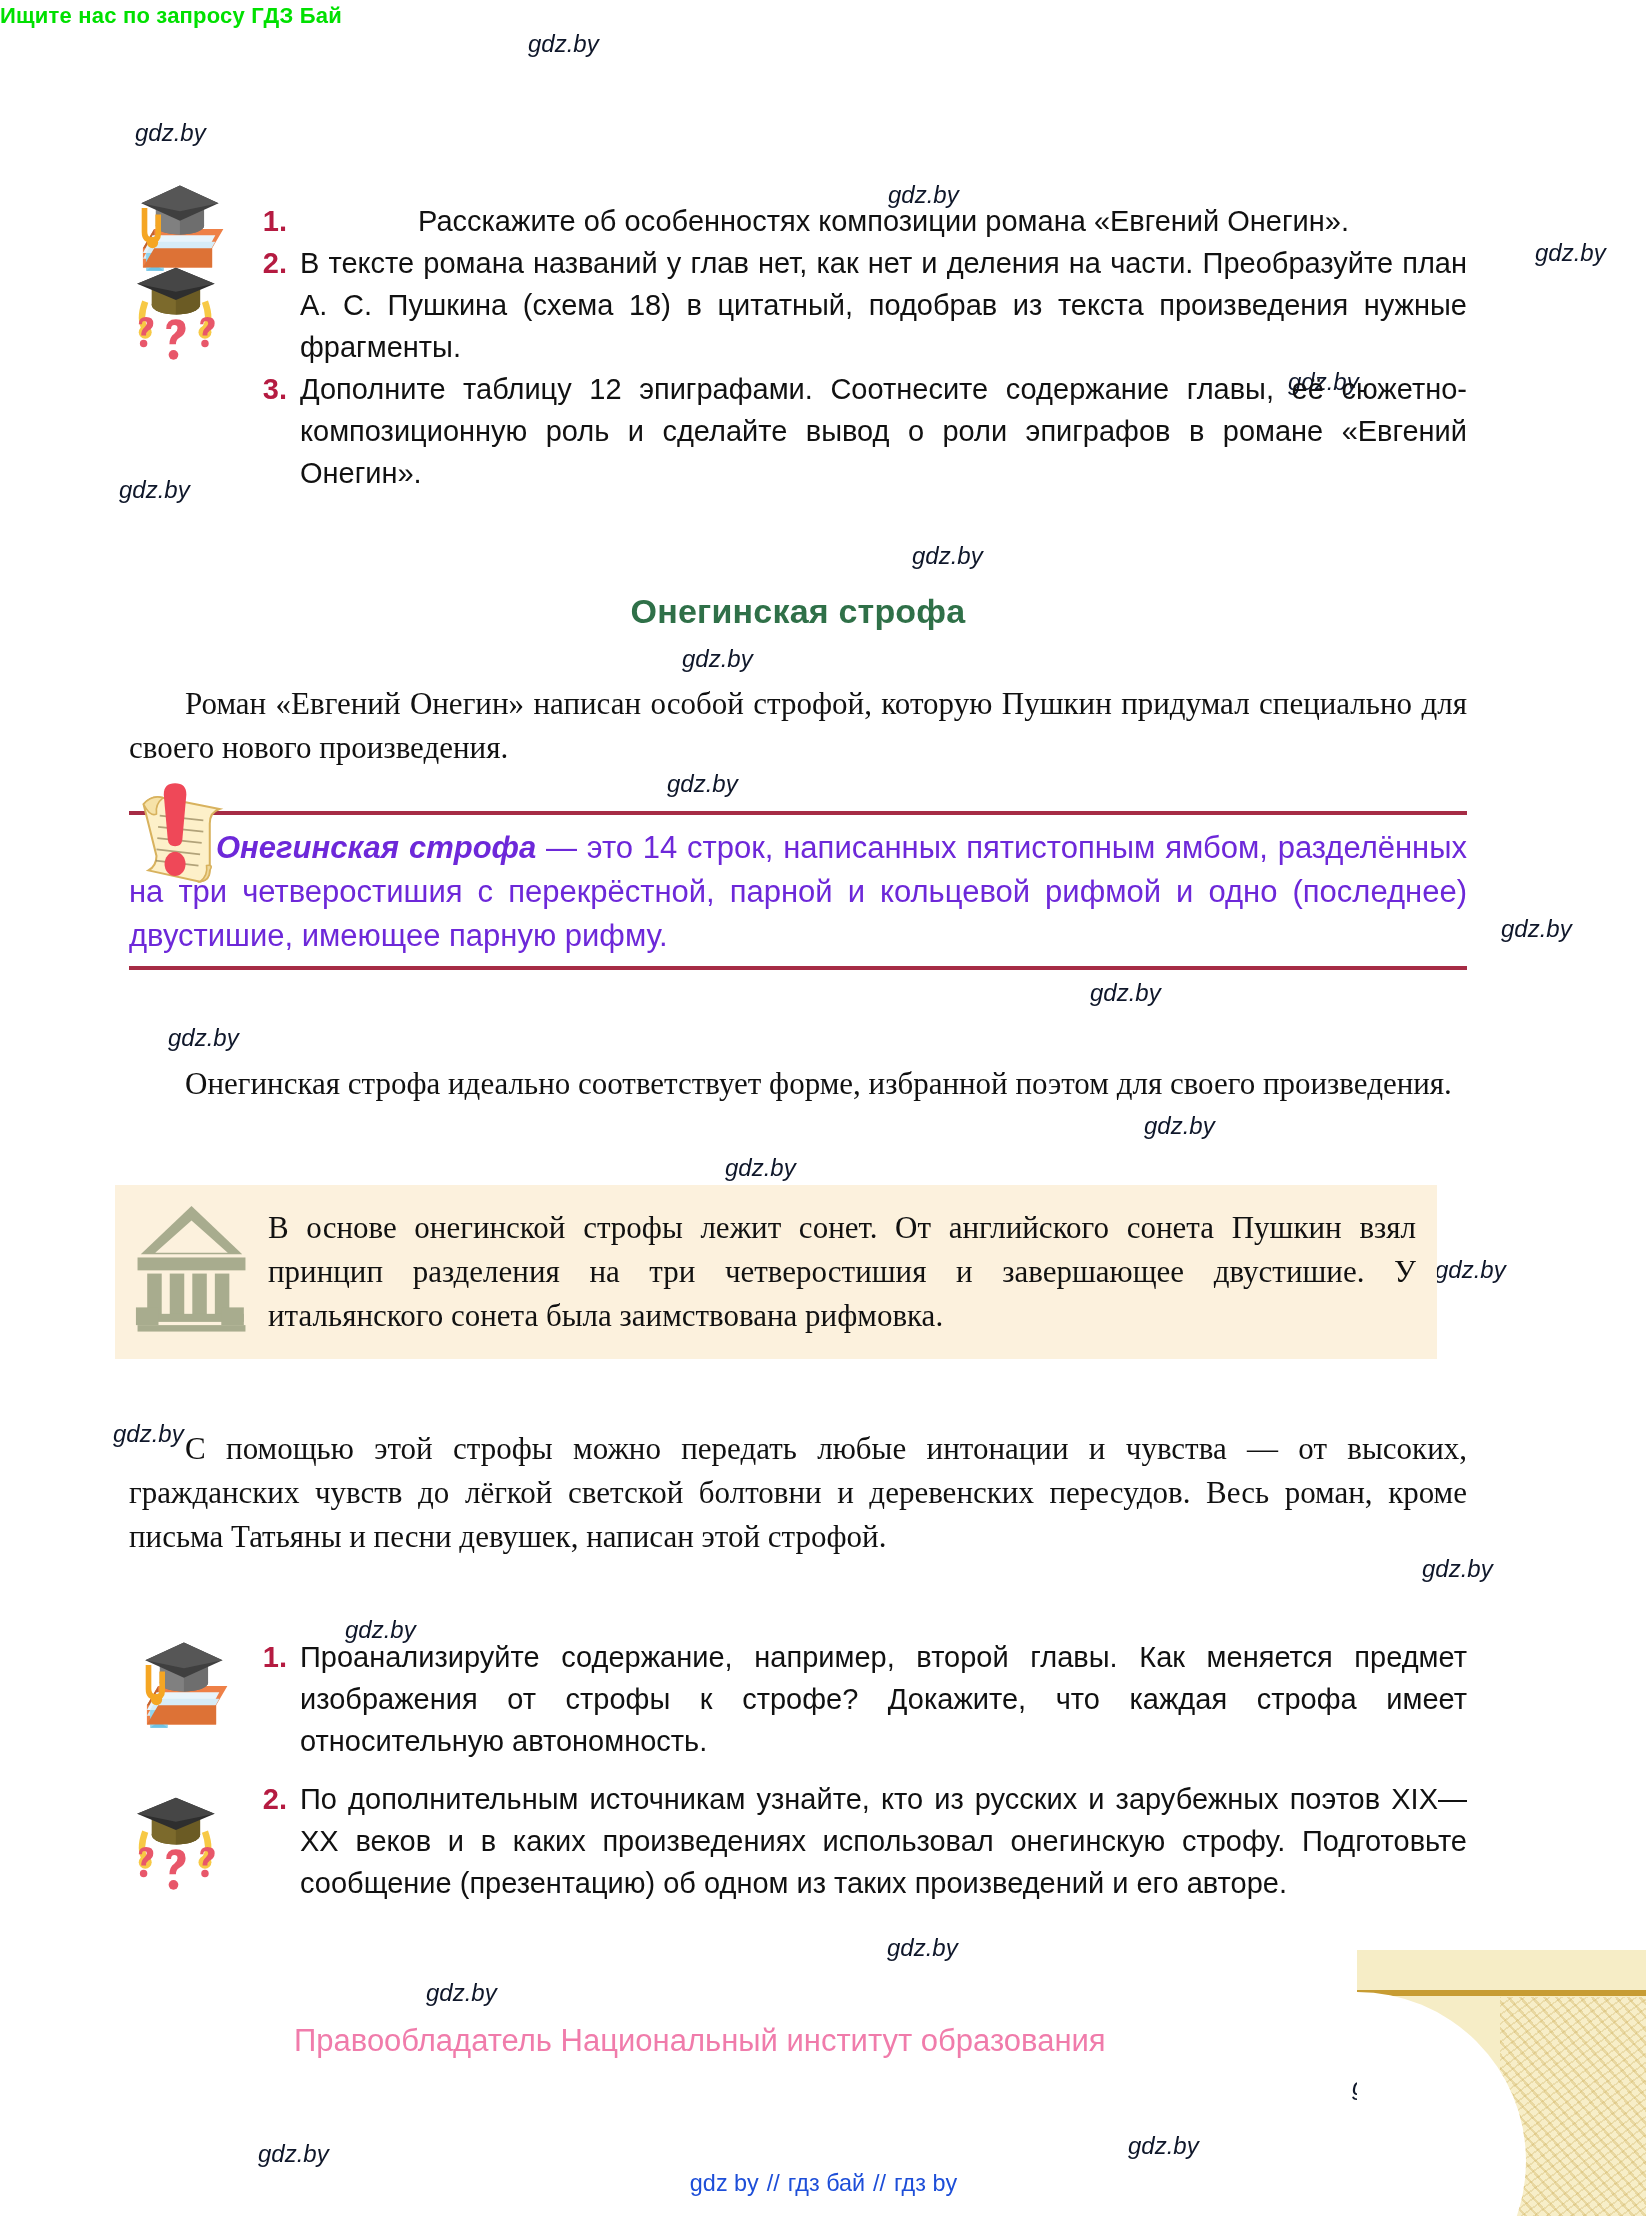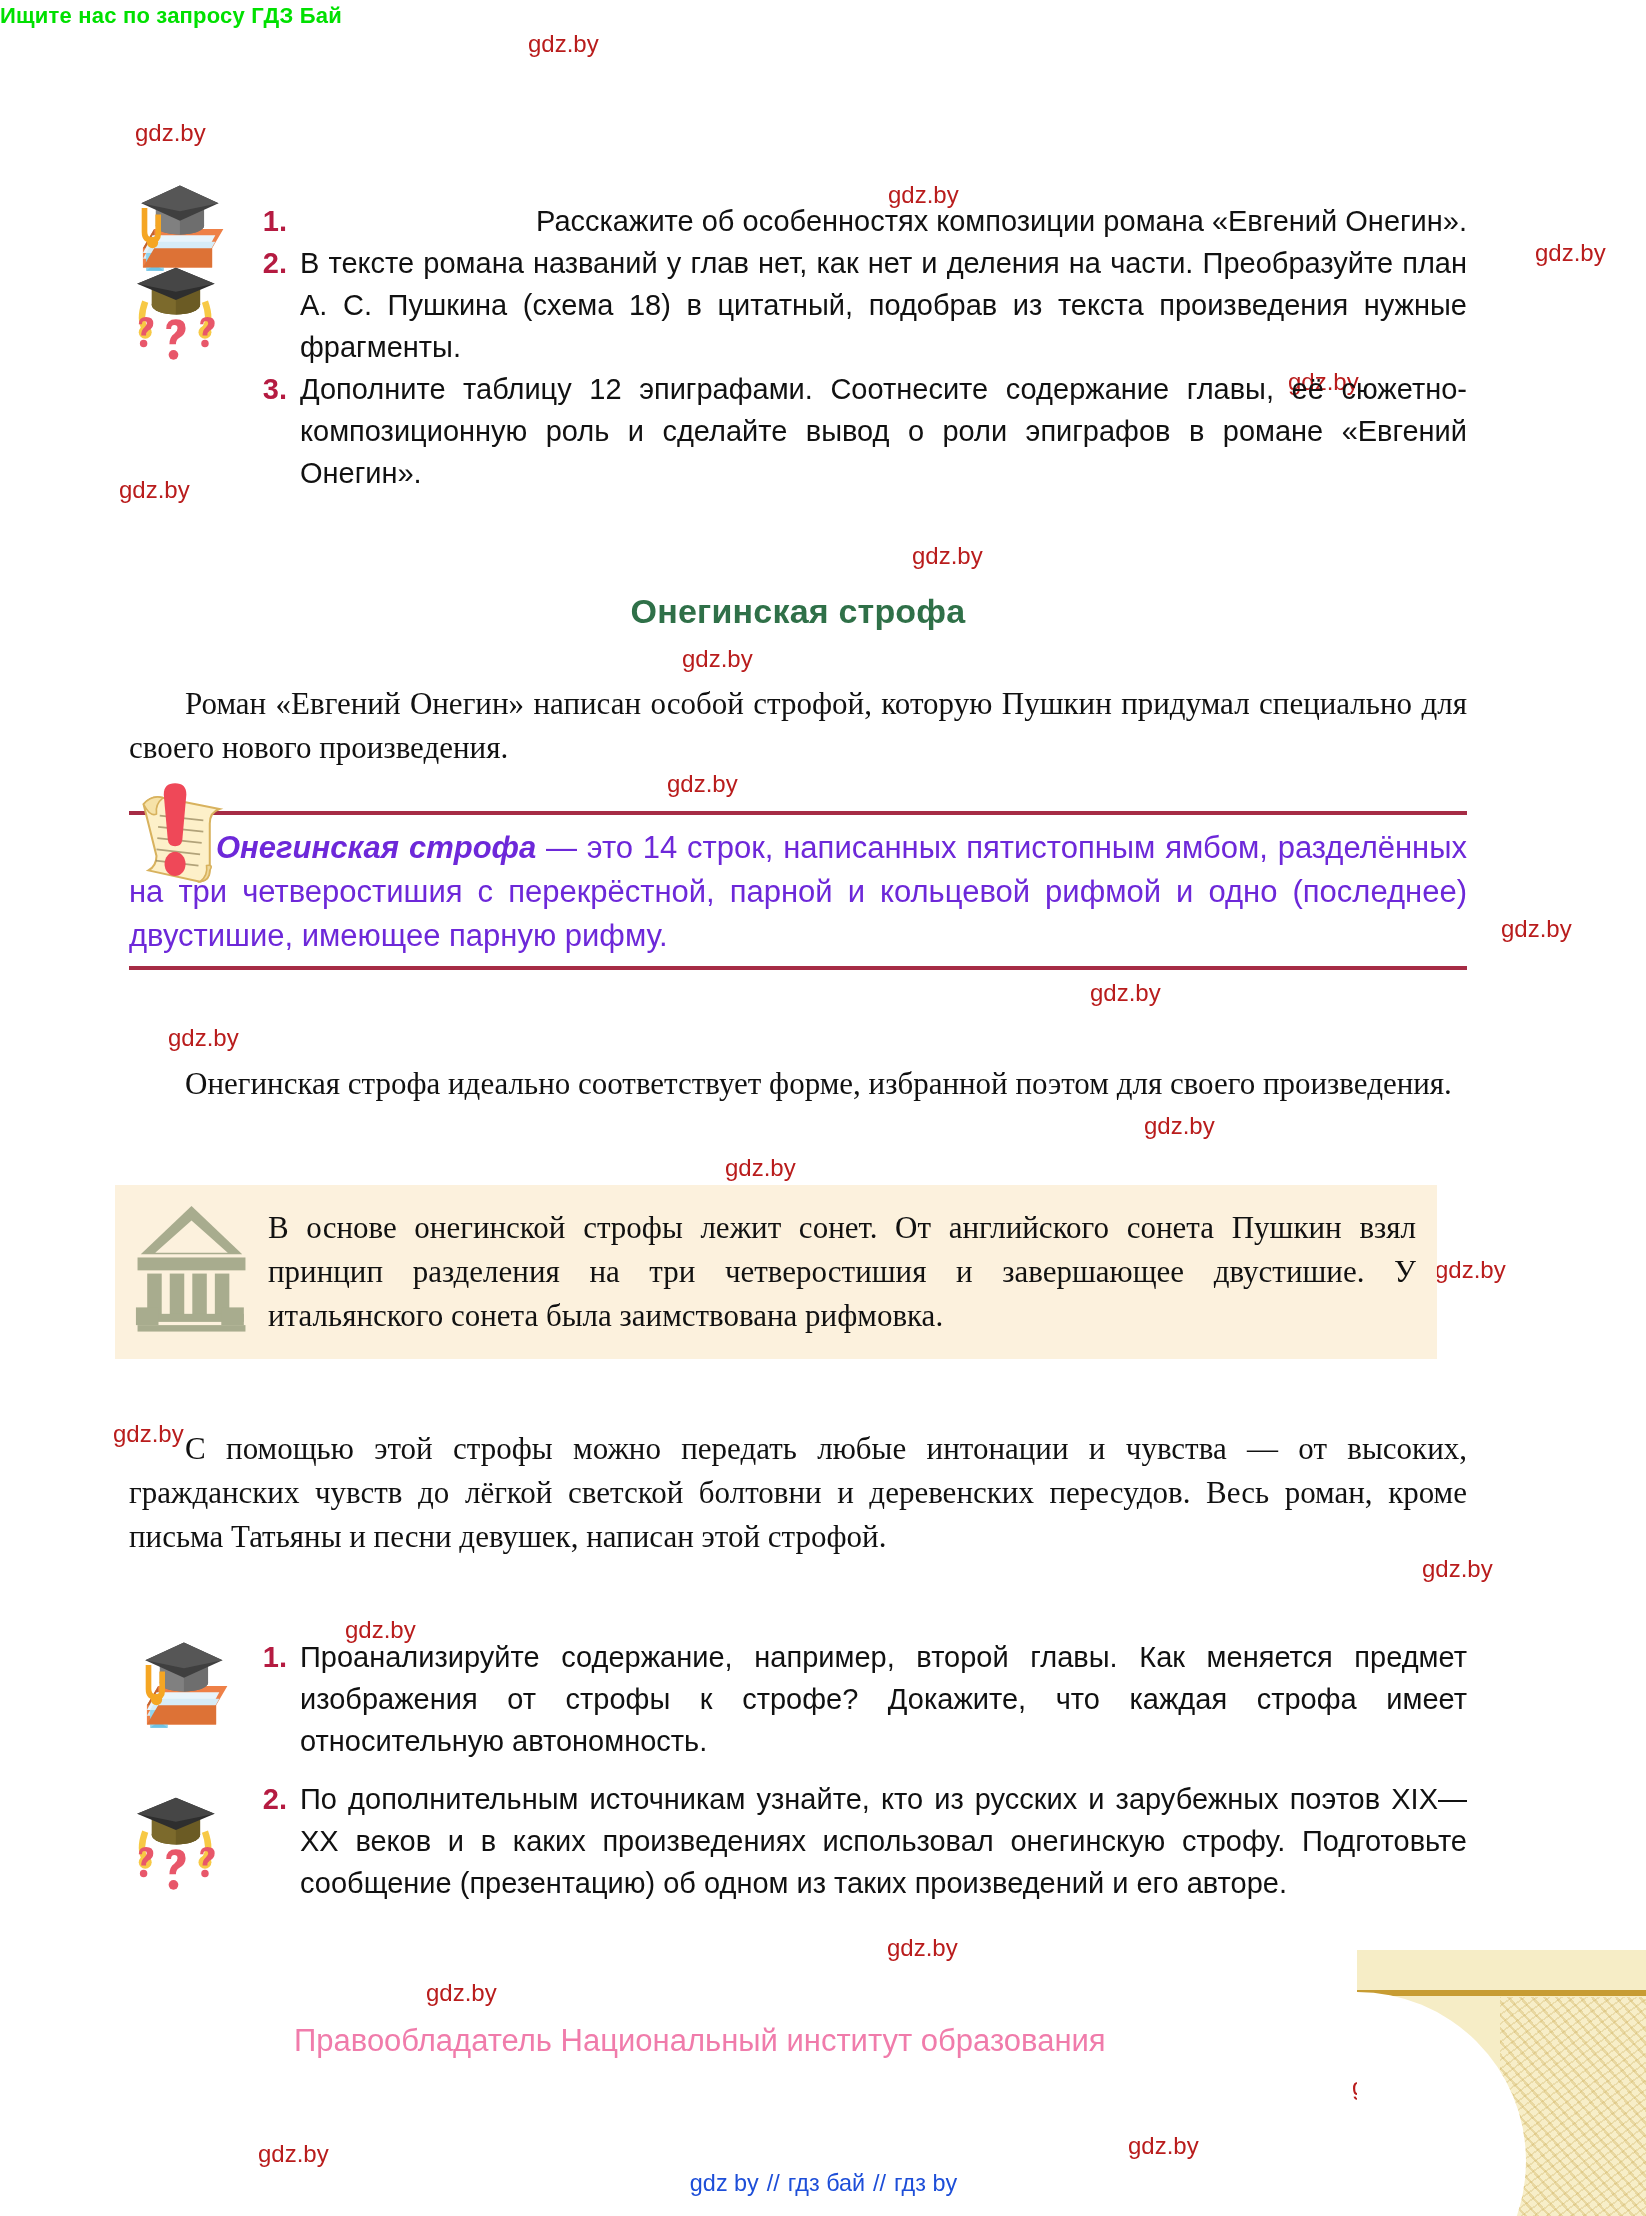--- a/index.html
+++ b/index.html
@@ -37,23 +37,24 @@
     left: 0;
     width: 1647px;
     height: 2216px;
   }
 
   
   .wm {
     position: absolute;
     font-family: "Liberation Sans", sans-serif;
     font-size: 24px;
-    color: #b91c1c;
+    color: #0f172a;
     white-space: nowrap;
     pointer-events: none;
+    font-style: italic;
   }
 
   
   .ex-block { position: absolute; }
   .ex-list {
     list-style: none;
     margin: 0;
     padding: 0;
   }
   .ex-item {
@@ -71,21 +72,21 @@
     padding-right: 13px;
     font-weight: bold;
     color: #b51b41;
   }
   .ex-text {
     flex: 1 1 auto;
     text-align: justify;
     text-justify: inter-word;
     hyphens: none;
   }
-  .ex-text.last { text-align: right; }
+  .ex-text.last { text-align: center; }
 
   
   .sec-heading {
     position: absolute;
     width: 1338px;
     text-align: center;
     font-family: "Liberation Sans", sans-serif;
     font-size: 34px;
     font-weight: bold;
     color: #2f7048;

